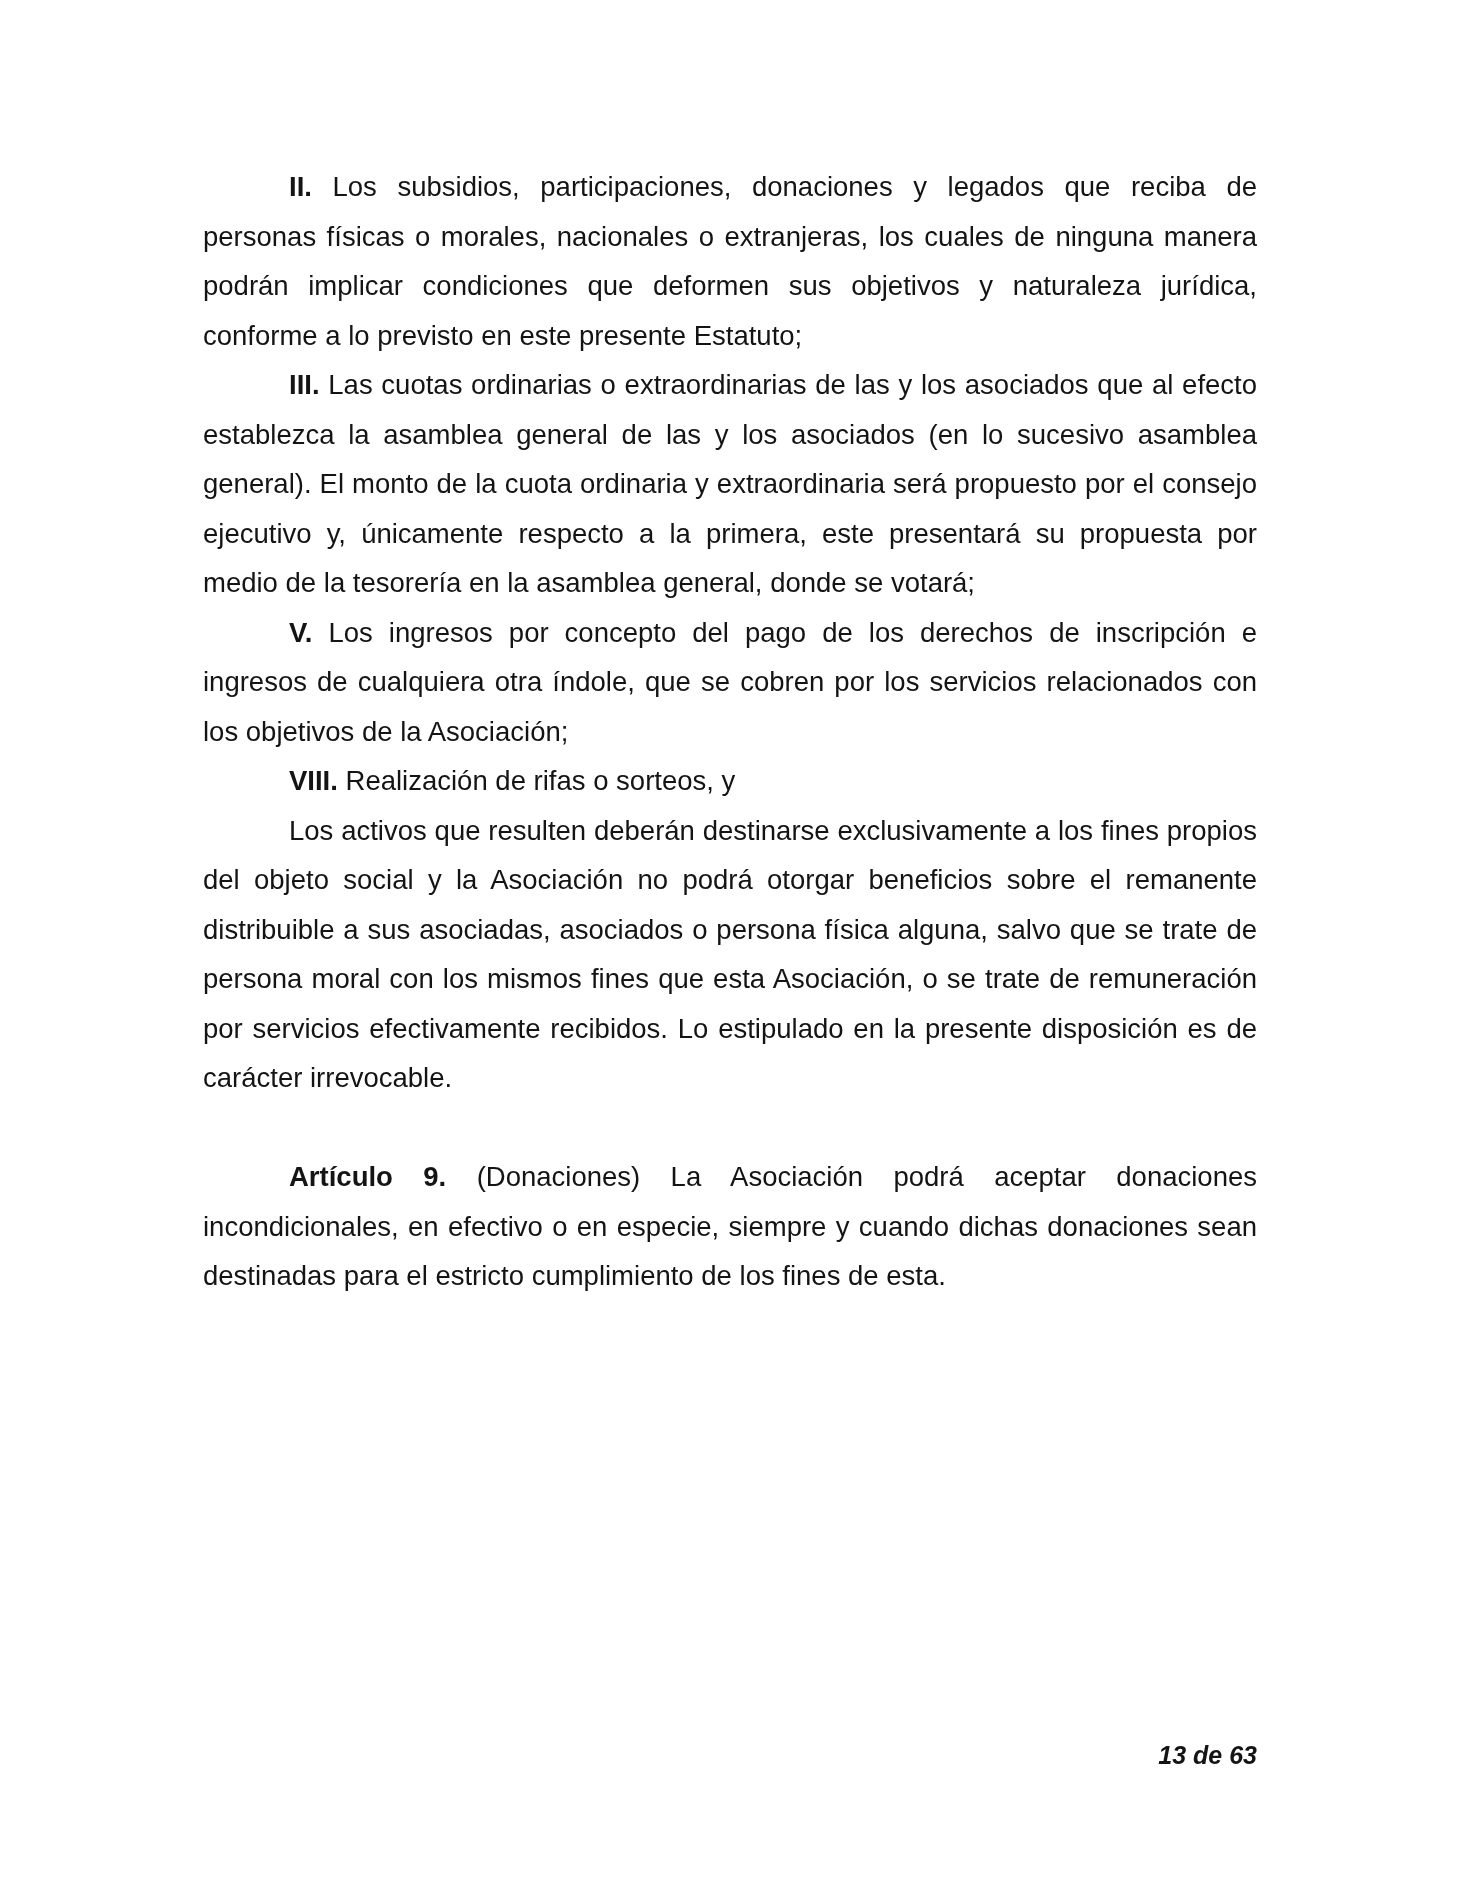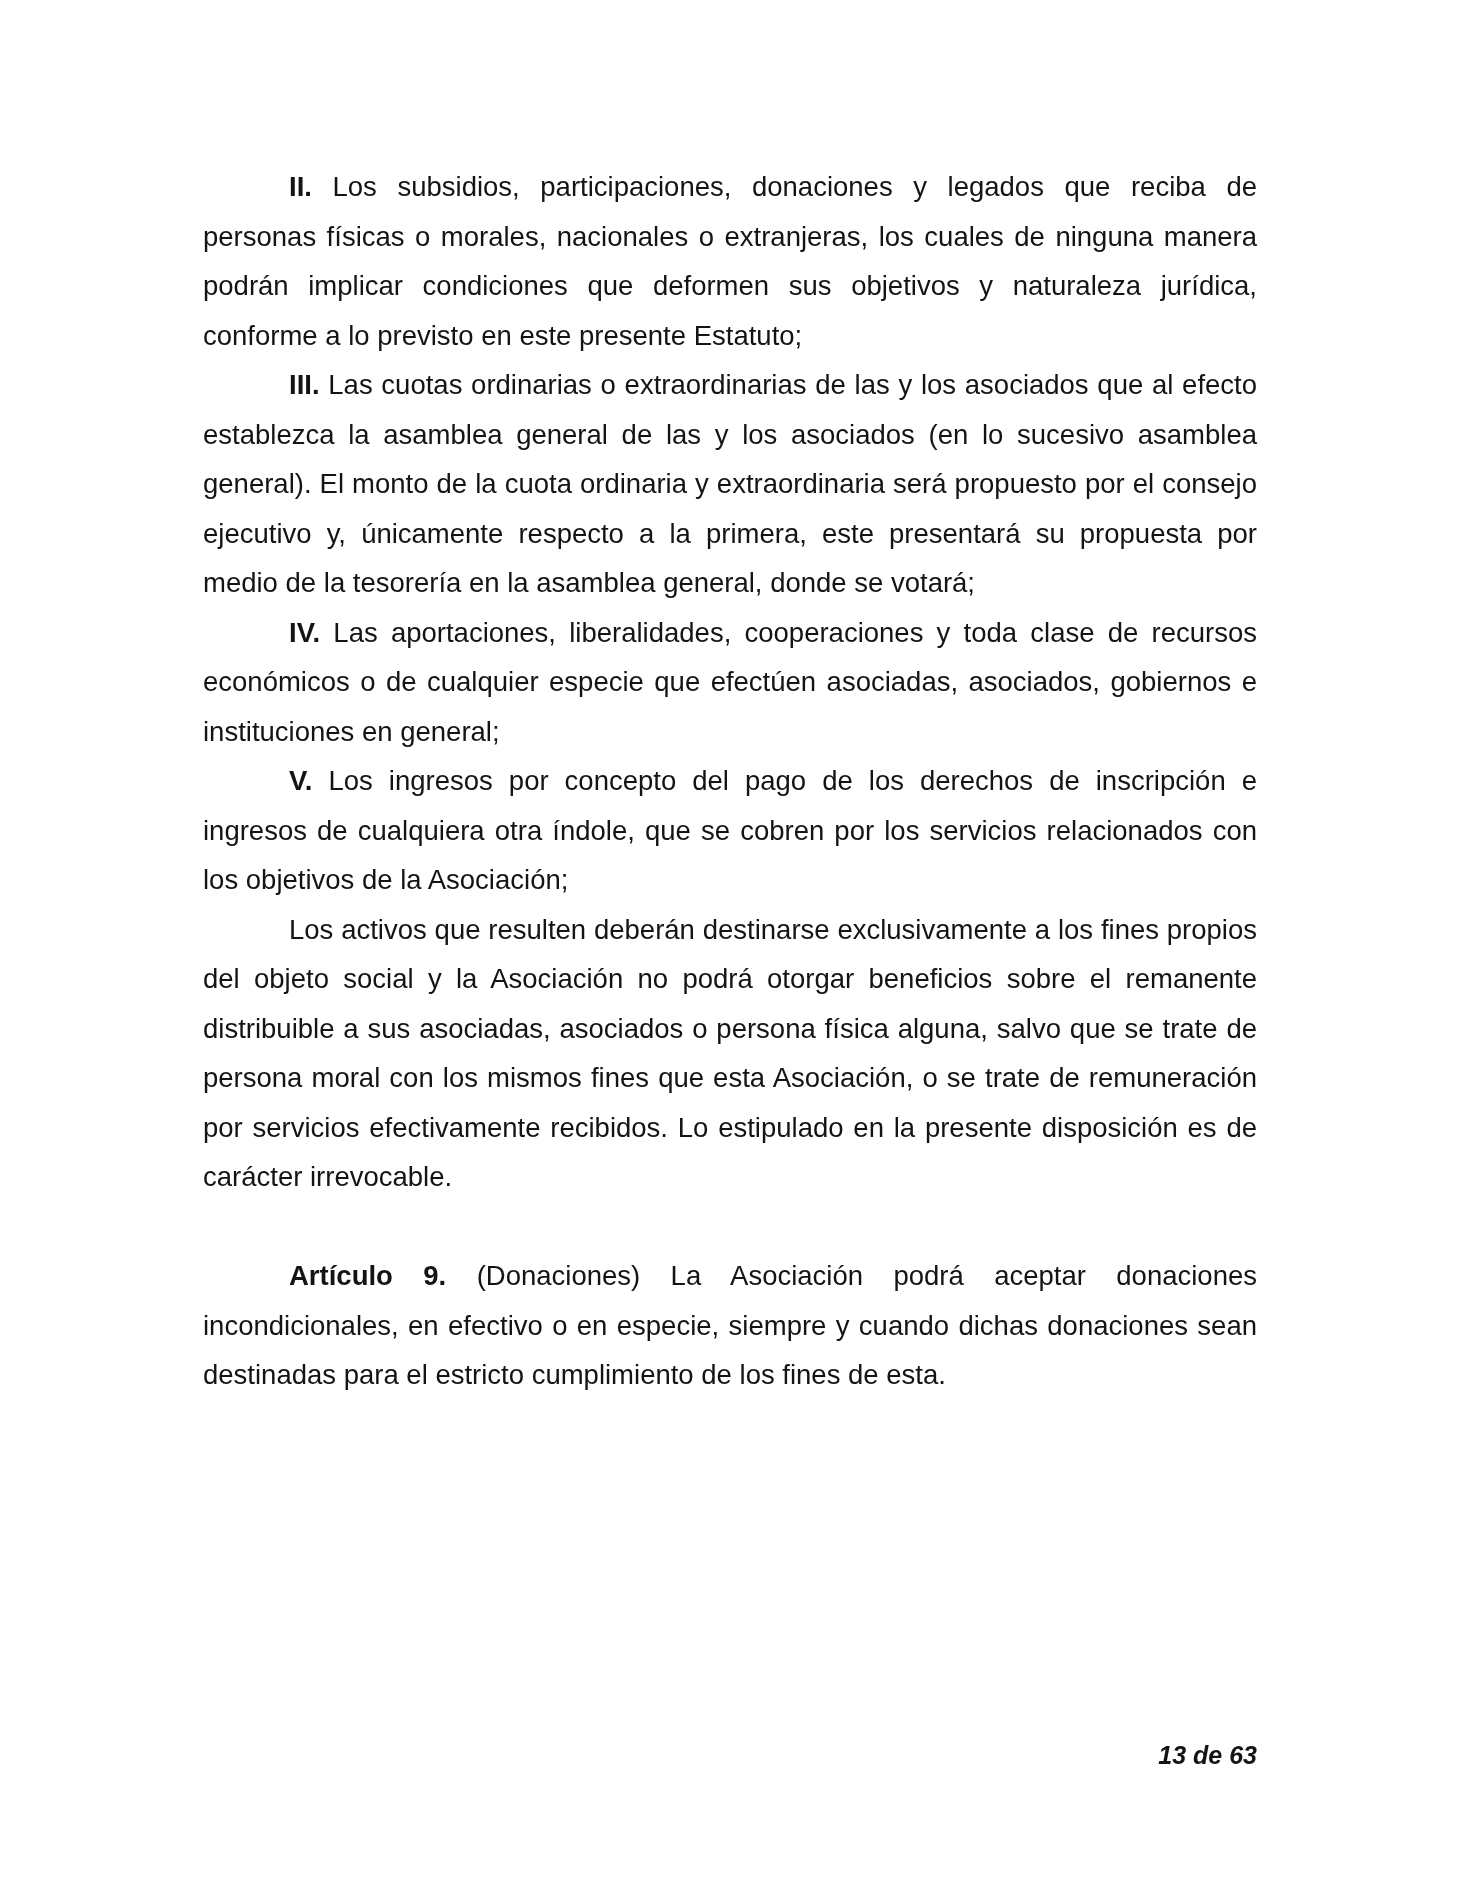--- a/index.html
+++ b/index.html
@@ -54,26 +54,26 @@
 </head>
 <body>
 
 <div class="page">
   <div class="body-text">
 
     <p class="para"><span class="lead">II.</span> <span>Los subsidios, participaciones, donaciones y legados que reciba de personas físicas o morales, nacionales o extranjeras, los cuales de ninguna manera podrán implicar condiciones que deformen sus objetivos y naturaleza jurídica, conforme a lo previsto en este presente Estatuto;</span></p>
 
     <p class="para"><span class="lead">III.</span> <span>Las cuotas ordinarias o extraordinarias de las y los asociados que al efecto establezca la asamblea general de las y los asociados (en lo sucesivo asamblea general). El monto de la cuota ordinaria y extraordinaria será propuesto por el consejo ejecutivo y, únicamente respecto a la primera, este presentará su propuesta por medio de la tesorería en la asamblea general, donde se votará;</span></p>
 
-    <p class="para"><span class="lead">IV.</span> <span>Las aportaciones, liberalidades, cooperaciones y toda clase de recursos económicos o de cualquier especie que efectúen asociadas, asociados, gobiernos e instituciones en general;</span></p>
 
     <p class="para"><span class="lead">V.</span> <span>Los ingresos por concepto del pago de los derechos de inscripción e ingresos de cualquiera otra índole, que se cobren por los servicios relacionados con los objetivos de la Asociación;</span></p>
 
 
 
+    <p class="para"><span class="lead">VIII.</span> <span>Realización de rifas o sorteos, y</span></p>
 
 
     <p class="para"><span>Los activos que resulten deberán destinarse exclusivamente a los fines propios del objeto social y la Asociación no podrá otorgar beneficios sobre el remanente distribuible a sus asociadas, asociados o persona física alguna, salvo que se trate de persona moral con los mismos fines que esta Asociación, o se trate de remuneración por servicios efectivamente recibidos. Lo estipulado en la presente disposición es de carácter irrevocable.</span></p>
 
     <p class="para gap-before"><span class="lead">Artículo 9.</span> <span>(Donaciones) La Asociación podrá aceptar donaciones incondicionales, en efectivo o en especie, siempre y cuando dichas donaciones sean destinadas para el estricto cumplimiento de los fines de esta.</span></p>
 
   </div>
 
   <div class="page-number">13 de 63</div>
 </div>

